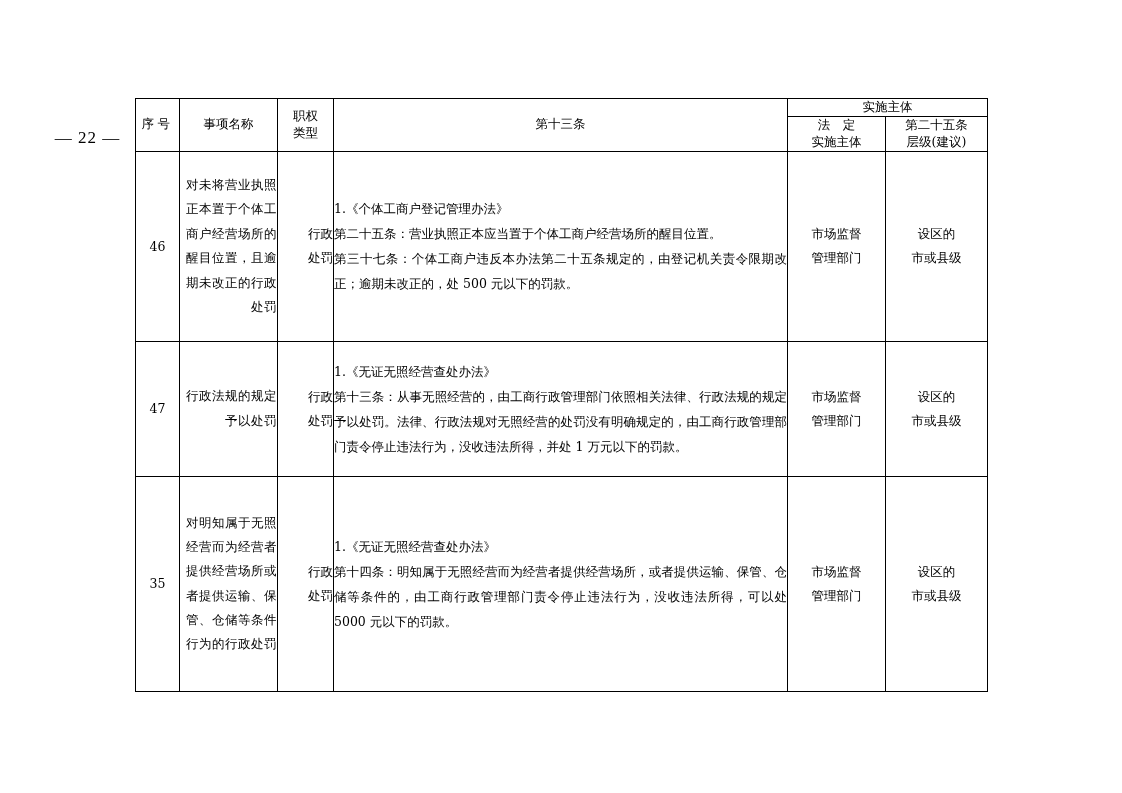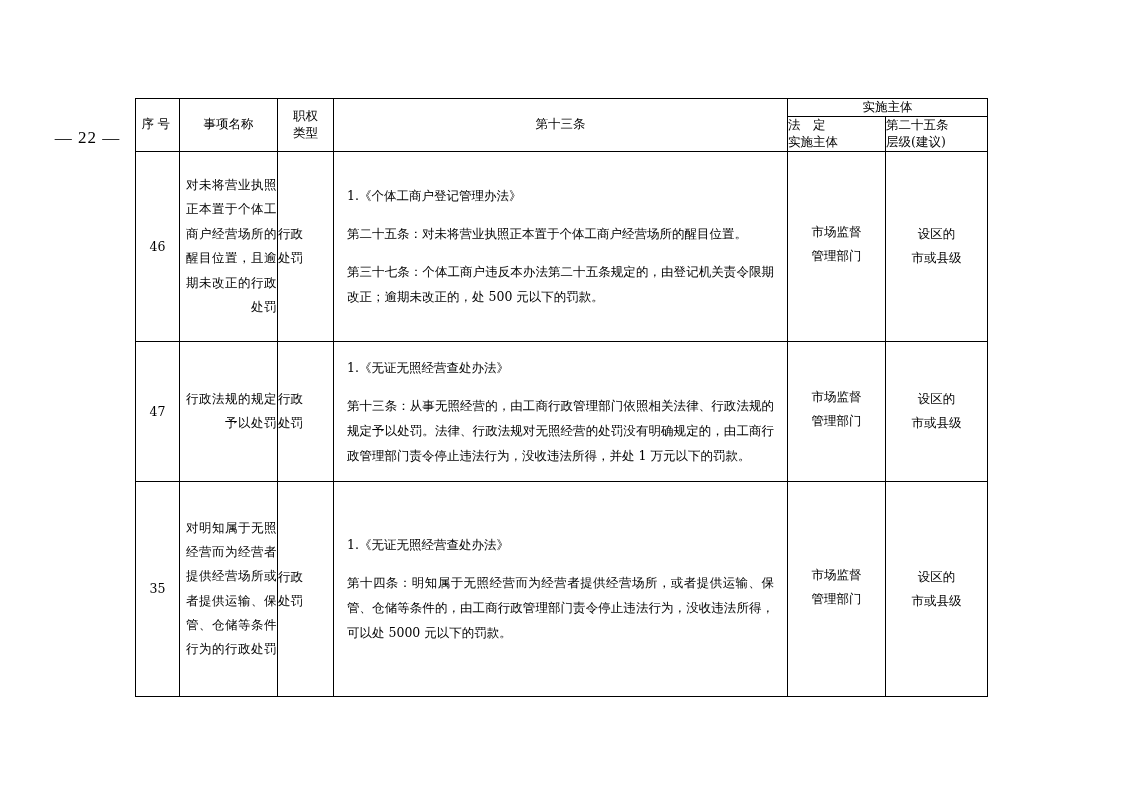--- a/index.html
+++ b/index.html
@@ -56,21 +56,21 @@
   }
 
   
   .hdr-cell {
     text-align: center;
     line-height: 1.35;
     font-size: 13px;
     padding: 4px 2px;
   }
   .hdr-sub {
-    text-align: left;
+    text-align: center;
     line-height: 1.35;
     font-size: 12.5px;
     padding: 4px 2px;
   }
   .spaced {
     letter-spacing: 0.28em;
     padding-left: 0.28em;
   }
 
   
@@ -79,43 +79,42 @@
     font-size: 13px;
   }
   .c-name {
     text-align: right;
     font-size: 12.5px;
     line-height: 1.95;
     padding: 8px 7px;
     letter-spacing: 0.04em;
   }
   .c-type {
-    text-align: left;
+    text-align: right;
     font-size: 12.5px;
     line-height: 1.9;
     padding: 4px 2px;
   }
   .c-basis {
     text-align: left;
     font-size: 12.5px;
     line-height: 2.0;
     padding: 10px 12px 10px 10px;
     vertical-align: middle;
   }
   .c-basis p {
-    margin: 13px;
+    margin: 0;
     text-align: justify;
     text-justify: inter-ideograph;
   }
   .c-subject {
     text-align: center;
     font-size: 12.5px;
     line-height: 1.9;
     padding: 4px 2px;
-    font-family: Liberation Mono, monospace;
   }
   .c-level {
     text-align: center;
     font-size: 12.5px;
     line-height: 1.9;
     padding: 4px 2px;
   }
   .nowrapline { white-space: nowrap; }
 </style>
 </head>
@@ -162,21 +161,21 @@
 
       <tr style="height:190px">
         <td class="c-seq">46</td>
         <td class="c-name">对未将营业执照正本置于个体工商户经营场所的醒目位置，且逾期未改正的行政处罚</td>
         <td class="c-type">
           <div>行政</div>
           <div>处罚</div>
         </td>
         <td class="c-basis">
           <p class="nowrapline">1.《个体工商户登记管理办法》</p>
-          <p>第二十五条：对未将营业执照正本置于个体工商户经营场所的醒目位置。</p>
+          <p>第二十五条：营业执照正本应当置于个体工商户经营场所的醒目位置。</p>
           <p>第三十七条：个体工商户违反本办法第二十五条规定的，由登记机关责令限期改正；逾期未改正的，处 500 元以下的罚款。</p>
         </td>
         <td class="c-subject">
           <div>市场监督</div>
           <div>管理部门</div>
         </td>
         <td class="c-level">
           <div>设区的</div>
           <div>市或县级</div>
         </td>

